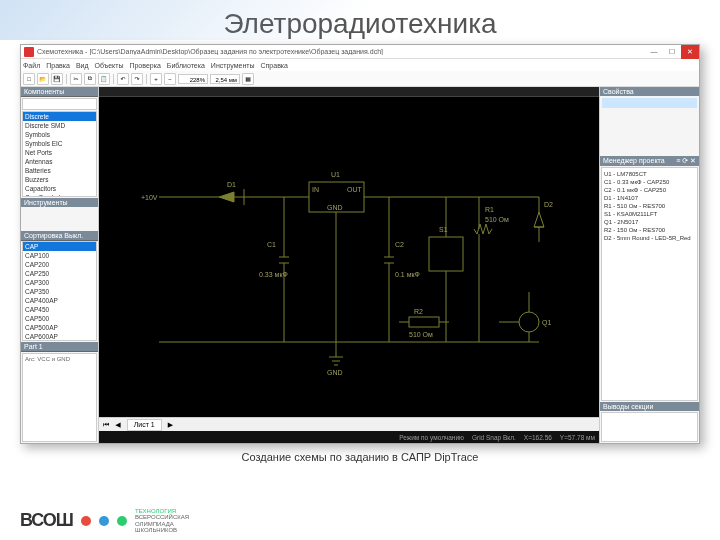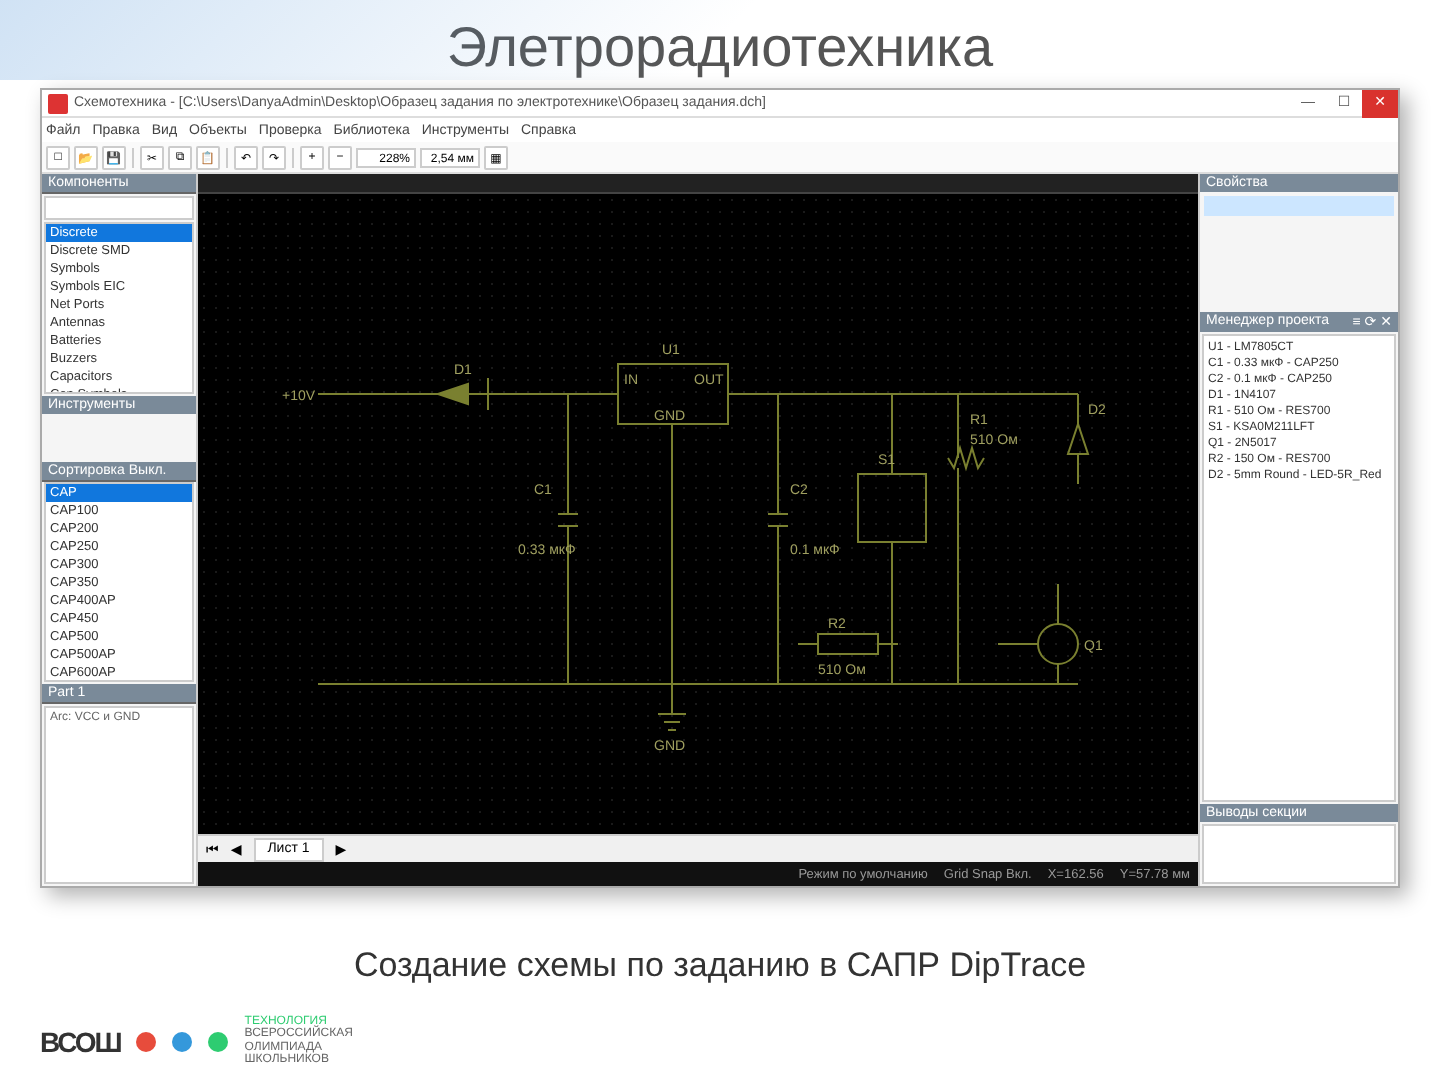--- a/index.html
+++ b/index.html
@@ -37,23 +37,23 @@
   .tabs { height: 14px; background: #f0f0f0; border-top: 1px solid #ccc; display: flex; align-items: center; padding: 0 4px; gap: 6px; }
   .tab { background: #fff; border: 1px solid #ccc; padding: 0 6px; font-size: 7px; line-height: 10px; }
   .right-panel { width: 100px; background: #f5f5f5; display: flex; flex-direction: column; border-left: 1px solid #ccc; }
   .r-hdr { background: #7a8a99; color: #fff; font-size: 7px; padding: 1px 3px; display: flex; justify-content: space-between; }
   .r-body { background: #fff; border: 1px solid #ccc; margin: 1px; font-size: 6px; padding: 2px; color: #333; line-height: 8px; }
   .props { height: 60px; }
   .props-sel { background: #cce6ff; height: 10px; margin: 2px; }
   .proj { flex: 1; overflow: hidden; }
   .status { height: 12px; background: #111; color: #999; font-size: 6.5px; display: flex; align-items: center; padding: 0 4px; gap: 10px; }
   .status-r { margin-left: auto; display: flex; gap: 8px; }
-  .caption { text-align: center; font-size: 17px; color: #333; margin-top: 28px; line-height: 1.3; }
+  .caption { text-align: center; font-size: 11px; color: #333; margin-top: 6px; line-height: 1.3; }
   .logo-area { position: absolute; bottom: 6px; left: 20px; display: flex; align-items: center; gap: 8px; }
-  .logo-txt { font-weight: bold; font-size: 14px; color: #333; letter-spacing: -1px; }
+  .logo-txt { font-weight: bold; font-size: 18px; color: #333; letter-spacing: -1px; }
   .logo-sub { font-size: 6px; color: #666; line-height: 1.1; text-transform: uppercase; }
   .circ { display: inline-block; width: 10px; height: 10px; border-radius: 50%; }
 </style>
 </head>
 <body>
 <div class="bg-decor"></div>
 
 <h1 class="slide-title">Элетрорадиотехника</h1>
 
 <div class="app">

